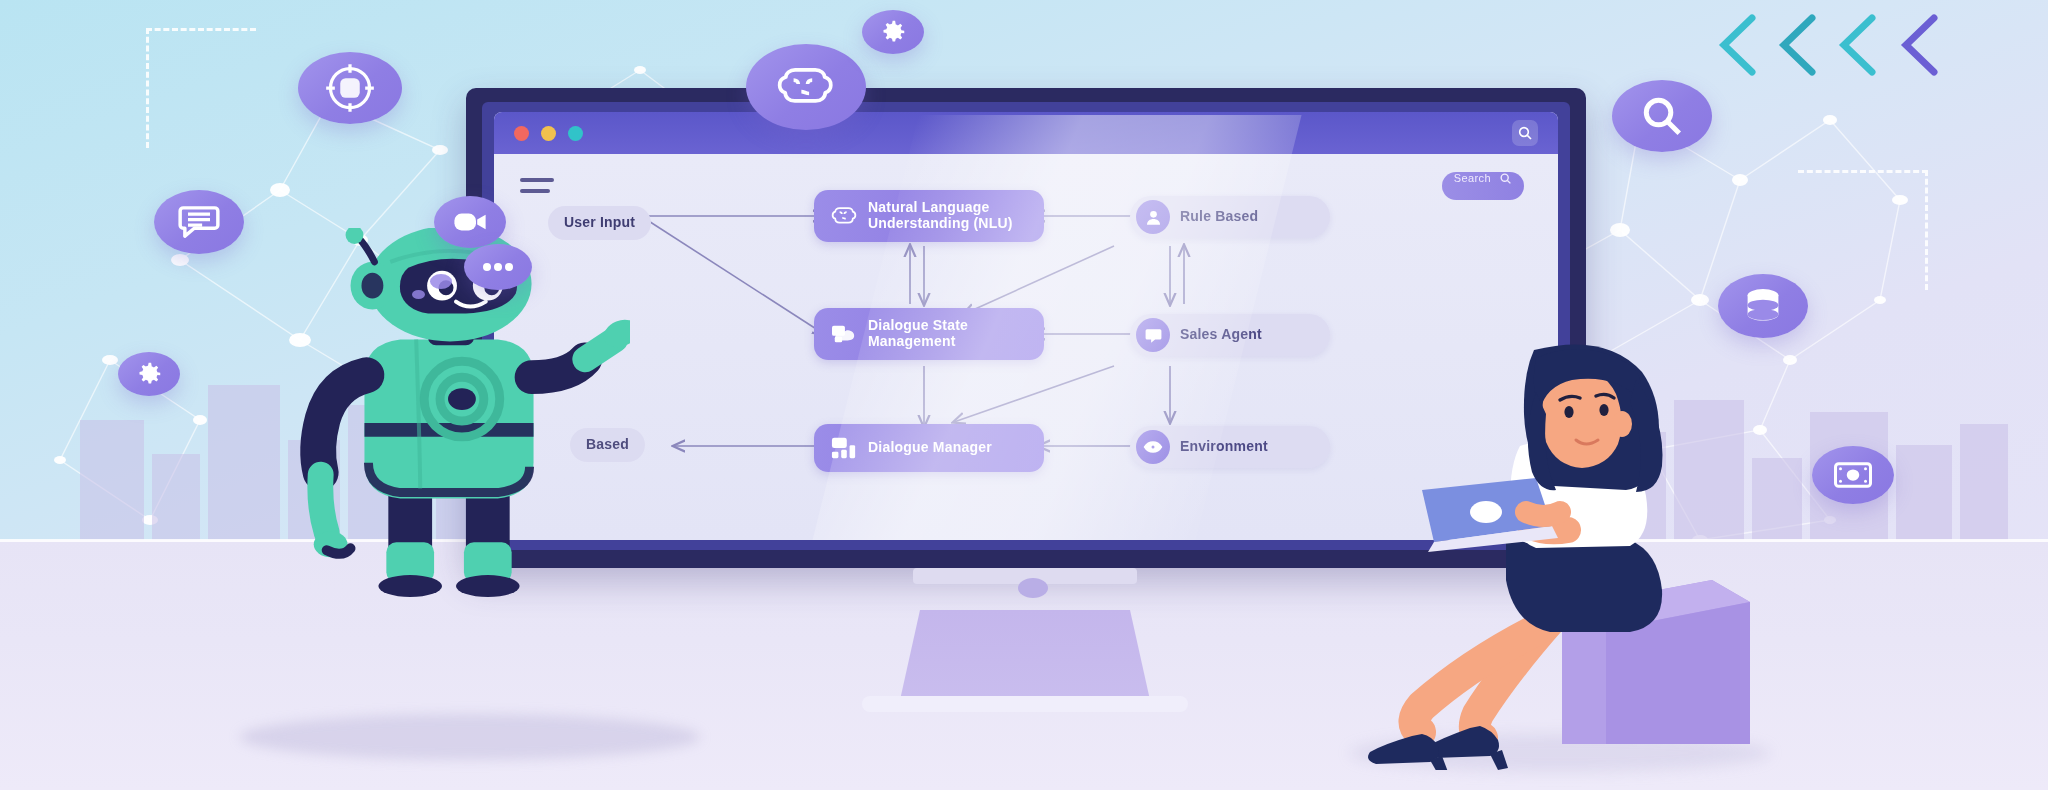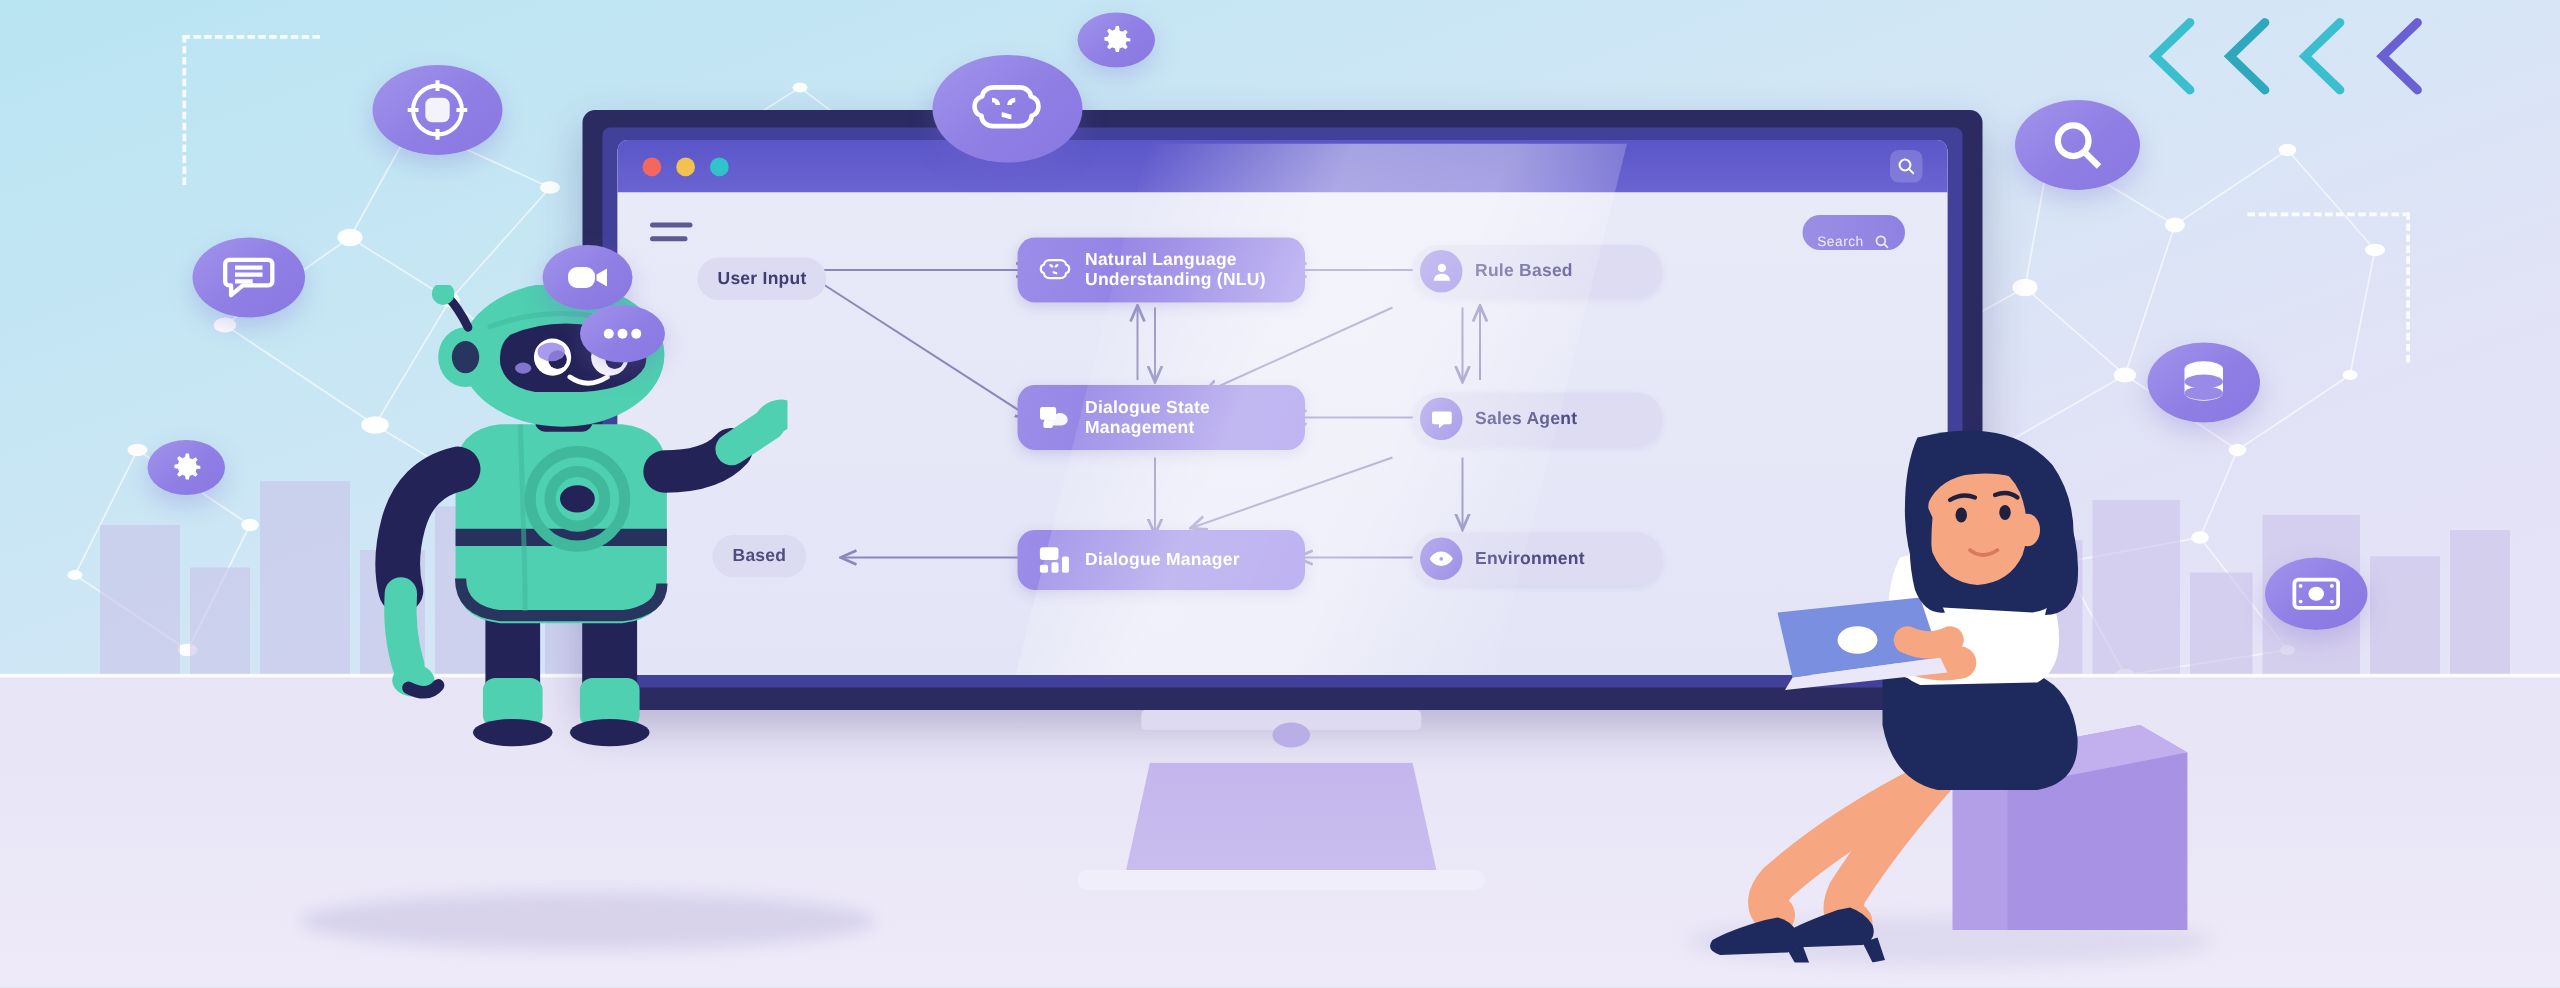--- a/index.html
+++ b/index.html
@@ -64,21 +64,21 @@
   .bbody { position:absolute; left:0; right:0; top:42px; bottom:0;
     background:linear-gradient(180deg,#e9eaf8 0%,#e3e4f6 100%); }
 
   .hamburger { position:absolute; left:26px; top:24px; width:34px; }
   .hamburger span { display:block; height:4px; background:#5d5a93; border-radius:2px; margin-bottom:7px; }
   .hamburger span:nth-child(2){ width:30px; }
 
   .win-search-pill {
     position:absolute; right:34px; top:18px; height:28px; padding:0 12px;
     background:linear-gradient(90deg,#9b8ee6,#8f81e2); border-radius:14px;
-    display:flex; align-items:flex-end; gap:8px; color:#efeafd; font-size:11px; letter-spacing:.4px;
+    display:flex; align-items:flex-start; gap:8px; color:#efeafd; font-size:11px; letter-spacing:.4px;
     filter:blur(.35px);
   }
 
   
   .sheen {
     position:absolute; top:-10%; left:34%; width:36%; height:130%;
     background:linear-gradient(100deg,rgba(255,255,255,.0) 0%,rgba(255,255,255,.45) 35%,rgba(255,255,255,.42) 62%,rgba(255,255,255,0) 100%);
     transform:skewX(-14deg); pointer-events:none;
   }
 
@@ -274,21 +274,21 @@
 
             <path d="M640,292 L545,292"></path>
 
             <path d="M330,292 L180,292"></path>
 
             <path d="M620,212 L460,268"></path>
             <path d="M620,92  L470,160"></path>
           </g>
         </svg>
 
-        <div class="node chip" style="left:64px;top:52px;height:34px;justify-content:flex-end;">
+        <div class="node chip" style="left:54px;top:52px;height:34px;justify-content:flex-end;">
           <span class="nlabel">User Input</span>
         </div>
 
         <div class="node solid" style="left:320px;top:36px;width:230px;height:52px;">
           <span class="nicon">
             <svg width="28" height="26" viewBox="0 0 32 28" fill="none" stroke="#fff" stroke-width="2" stroke-linejoin="round">
               <path d="M11 5c-3 0-5 2-5 4 -2 .5-3 2-3 4 0 2 1.5 3.5 3 4 0 2.5 2 4.5 5 4.5h10c3 0 5-2 5-4.5 1.5-.5 3-2 3-4 0-2-1-3.5-3-4 0-2-2-4-5-4z"></path>
               <path d="M11 9.5c1.5 0 2.5 1 2.5 2.2M19 9.5c-1.5 0-2.5 1-2.5 2.2M14 16c1.5 0 2.5 1 4 1"></path>
             </svg>
           </span>

